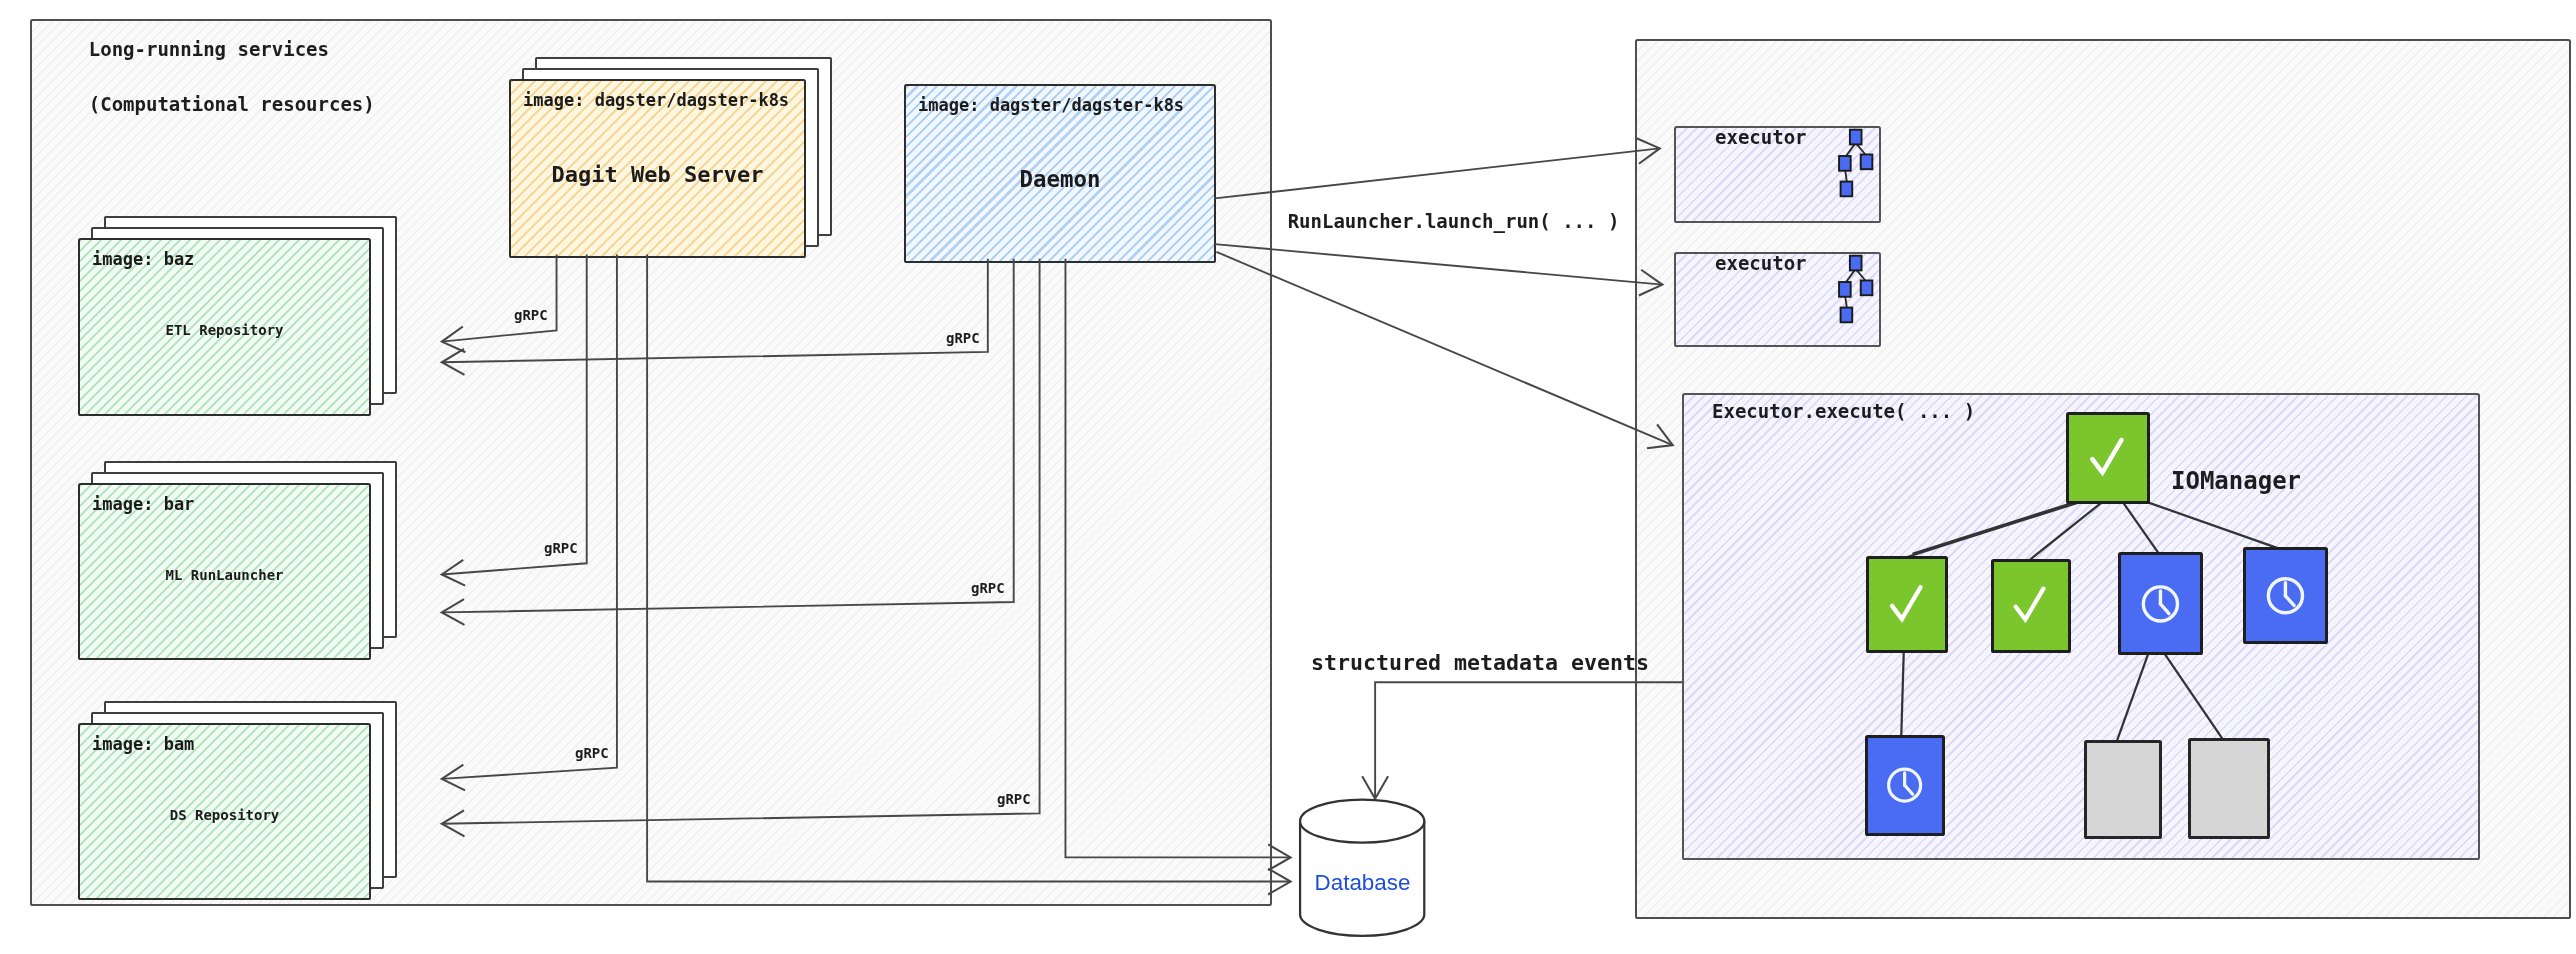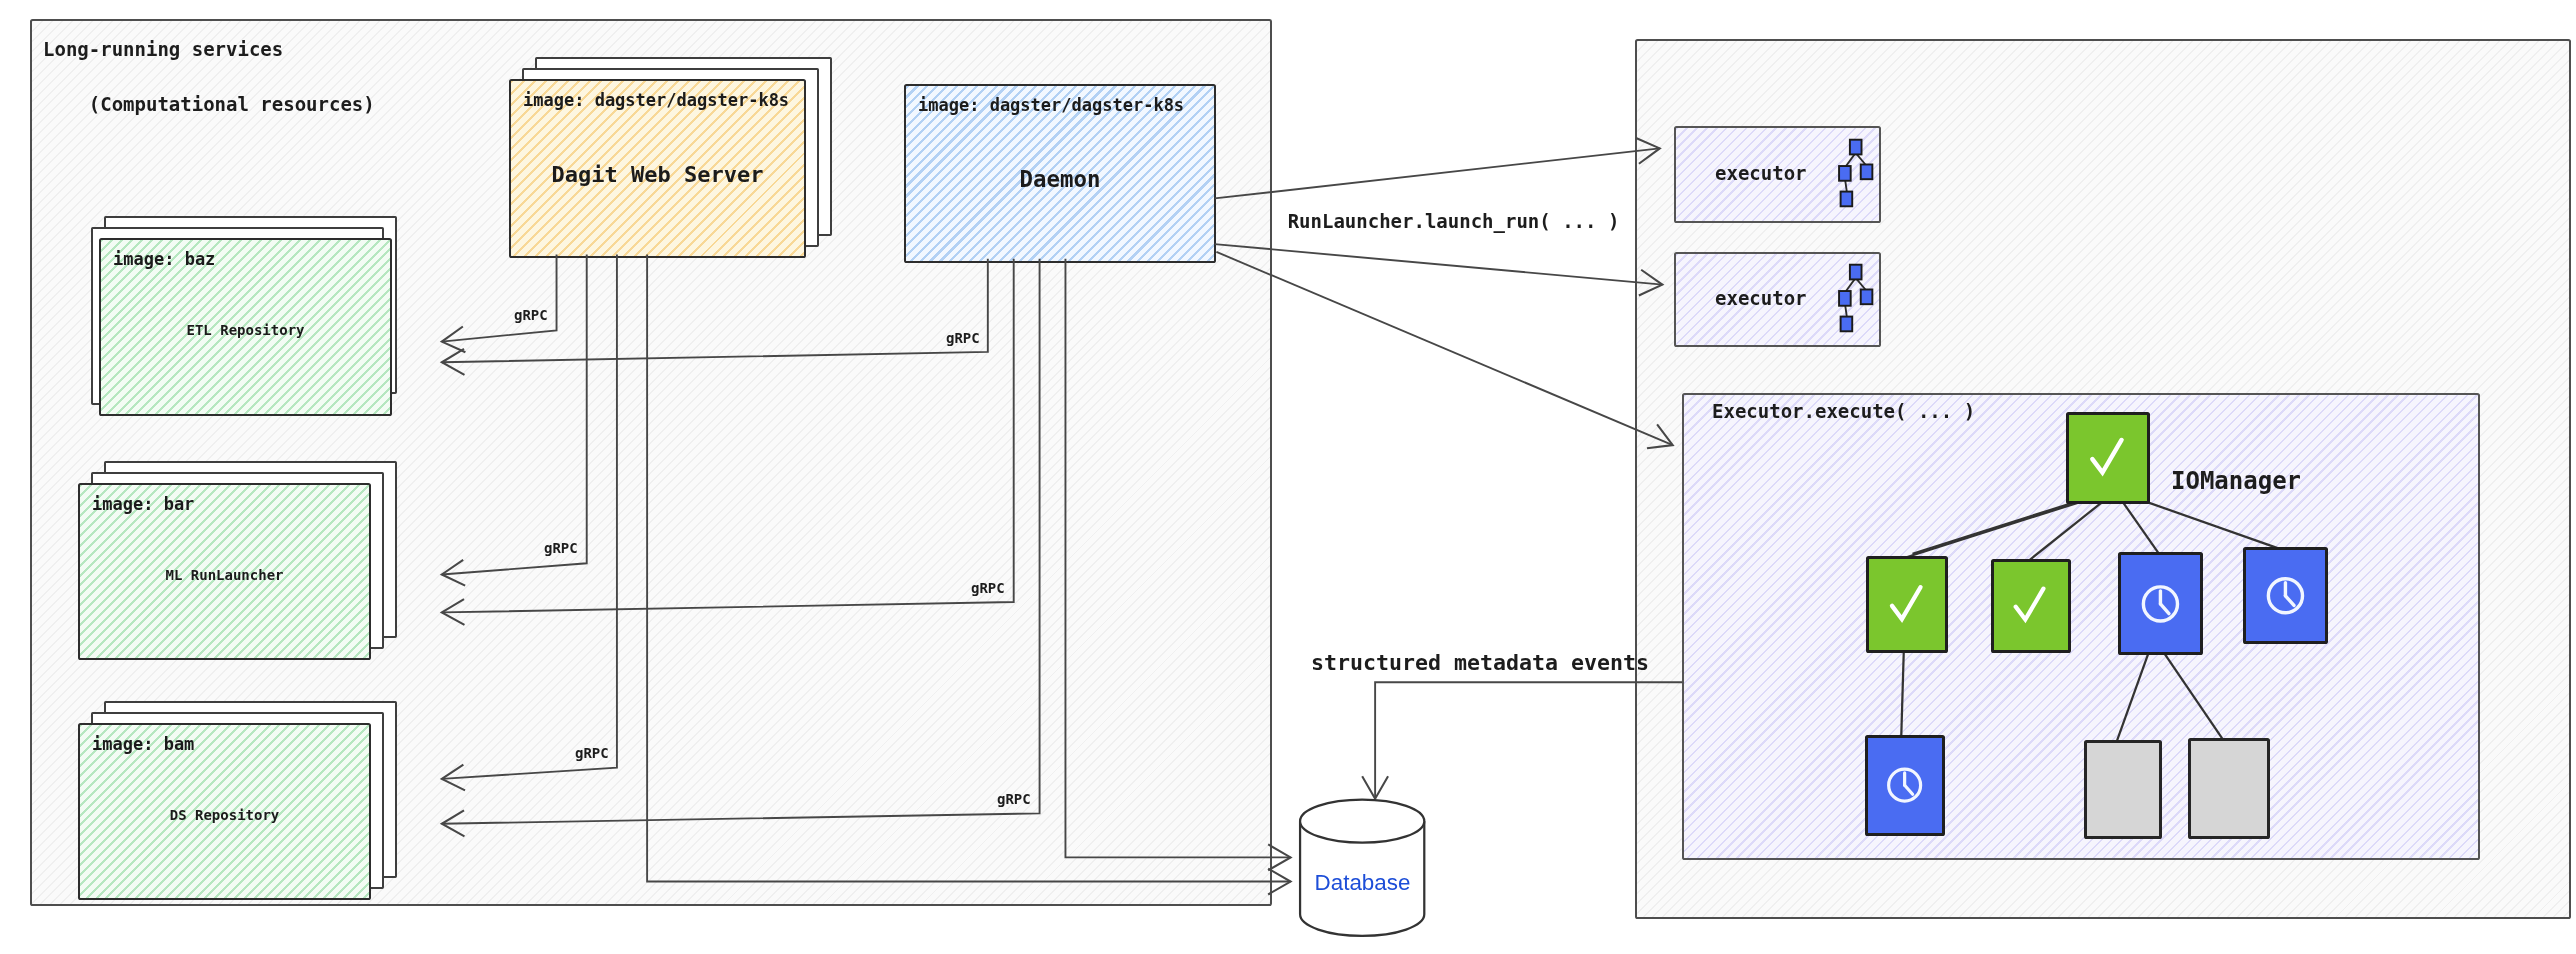--- a/index.html
+++ b/index.html
@@ -22,52 +22,52 @@
   .free-label{position:absolute;font-weight:700;z-index:10;}
   #wires{position:absolute;left:0;top:0;z-index:5;pointer-events:none;}
   .wire{fill:none;stroke:#474747;stroke-width:2.2px;}
   .edge{fill:none;stroke:#333;stroke-width:2.6px;}
   .step{position:absolute;border:3px solid #1f1f1f;border-radius:2.6px;z-index:8;
         display:flex;align-items:center;justify-content:center;}
   .step svg{width:72%;height:72%;}
   .st-green{background:#7bc62d;}
   .st-blue{background:#4a6cf2;}
   .st-gray{background:#d6d6d6;border-color:#262626;}
-  .exec-row{position:absolute;display:flex;align-items:center;z-index:3;}
+  .exec-row{position:absolute;display:flex;z-index:3;}
   .exec-label{font-weight:700;font-size:19px;}
   .db-label{position:absolute;font-family:"Liberation Sans",sans-serif;font-size:22.4px;color:#1d4ed8;
             text-align:center;z-index:10;}
 </style>
 </head>
 <body>
 
 <div id="canvas">
 
   <div class="panel" style="left:30px;top:19px;width:1238px;height:883px;"></div>
   <div class="panel" style="left:1635px;top:39px;width:932px;height:876px;"></div>
 
-  <div class="panel-title" style="left:43px;top:36px;"><span>Long-running services</span><br>
+  <div class="panel-title" style="left:43px;top:36px;text-align:center;"><span>Long-running services</span><br>
     <span>(Computational resources)</span>
   </div>
 
   <div class="sheet" style="left:535px;top:57px;width:293px;height:175px;"></div>
   <div class="sheet" style="left:522px;top:68px;width:293px;height:175px;"></div>
   <div class="node-box yellow" style="left:509px;top:79px;width:293px;height:175px;">
     <div class="img-label">image: dagster/dagster-k8s</div>
     <div class="box-name" style="font-size:22px;">Dagit Web Server</div>
   </div>
 
   <div class="node-box bluebox" style="left:904px;top:84px;width:308px;height:175px;">
     <div class="img-label">image: dagster/dagster-k8s</div>
     <div class="box-name" style="font-size:22.4px;">Daemon</div>
   </div>
 
   <div class="sheet" style="left:104px;top:216px;width:289px;height:174px;"></div>
   <div class="sheet" style="left:91px;top:227px;width:289px;height:174px;"></div>
-  <div class="node-box greenbox" style="left:78px;top:238px;width:289px;height:174px;margin-left:21px;">
+  <div class="node-box greenbox" style="left:78px;top:238px;width:289px;height:174px;">
     <div class="img-label">image: baz</div>
     <div class="box-name">ETL Repository</div>
   </div>
 
   <div class="sheet" style="left:104px;top:461px;width:289px;height:173px;"></div>
   <div class="sheet" style="left:91px;top:472px;width:289px;height:173px;"></div>
   <div class="node-box greenbox" style="left:78px;top:483px;width:289px;height:173px;">
     <div class="img-label">image: bar</div>
     <div class="box-name">ML RunLauncher</div>
   </div>

